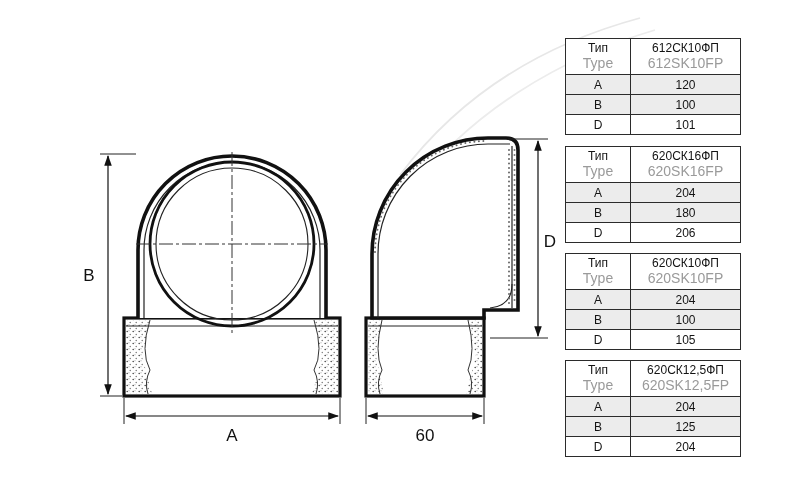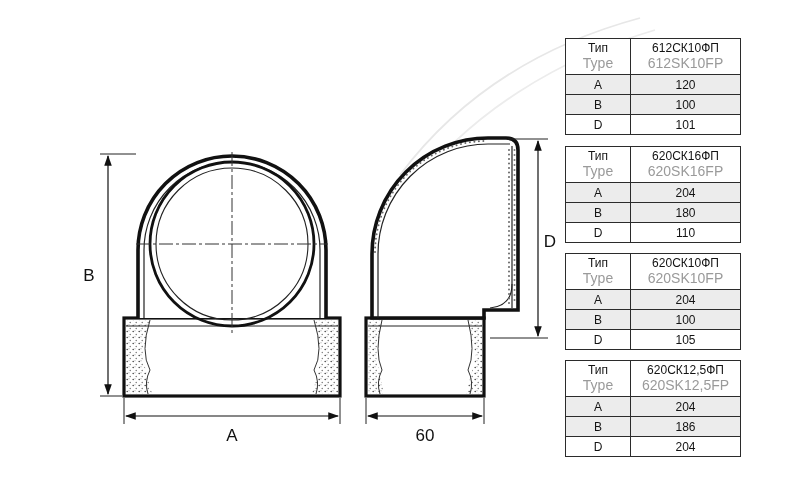--- a/index.html
+++ b/index.html
@@ -160,21 +160,21 @@
     <tr class="datarow">
       <td>A</td>
       <td>204</td>
     </tr>
     <tr class="datarow">
       <td>B</td>
       <td>180</td>
     </tr>
     <tr class="datarow last">
       <td>D</td>
-      <td>110</td>
+      <td>206</td>
     </tr>
   </tbody>
     </table>
 
   <table class="tbl t3">
     <tbody>
         <tr class="hdr">
       <td>
         <span class="l1">Тип</span>
         <span class="sub">Type</span>
@@ -210,21 +210,21 @@
         <span class="l1">620СК12,5ФП</span>
         <span class="sub">620SK12,5FP</span>
       </td>
     </tr>
     <tr class="datarow">
       <td>A</td>
       <td>204</td>
     </tr>
     <tr class="datarow">
       <td>B</td>
-      <td>186</td>
+      <td>125</td>
     </tr>
     <tr class="datarow last">
       <td>D</td>
       <td>204</td>
     </tr>
   </tbody>
     </table>
 
 </div>
 

